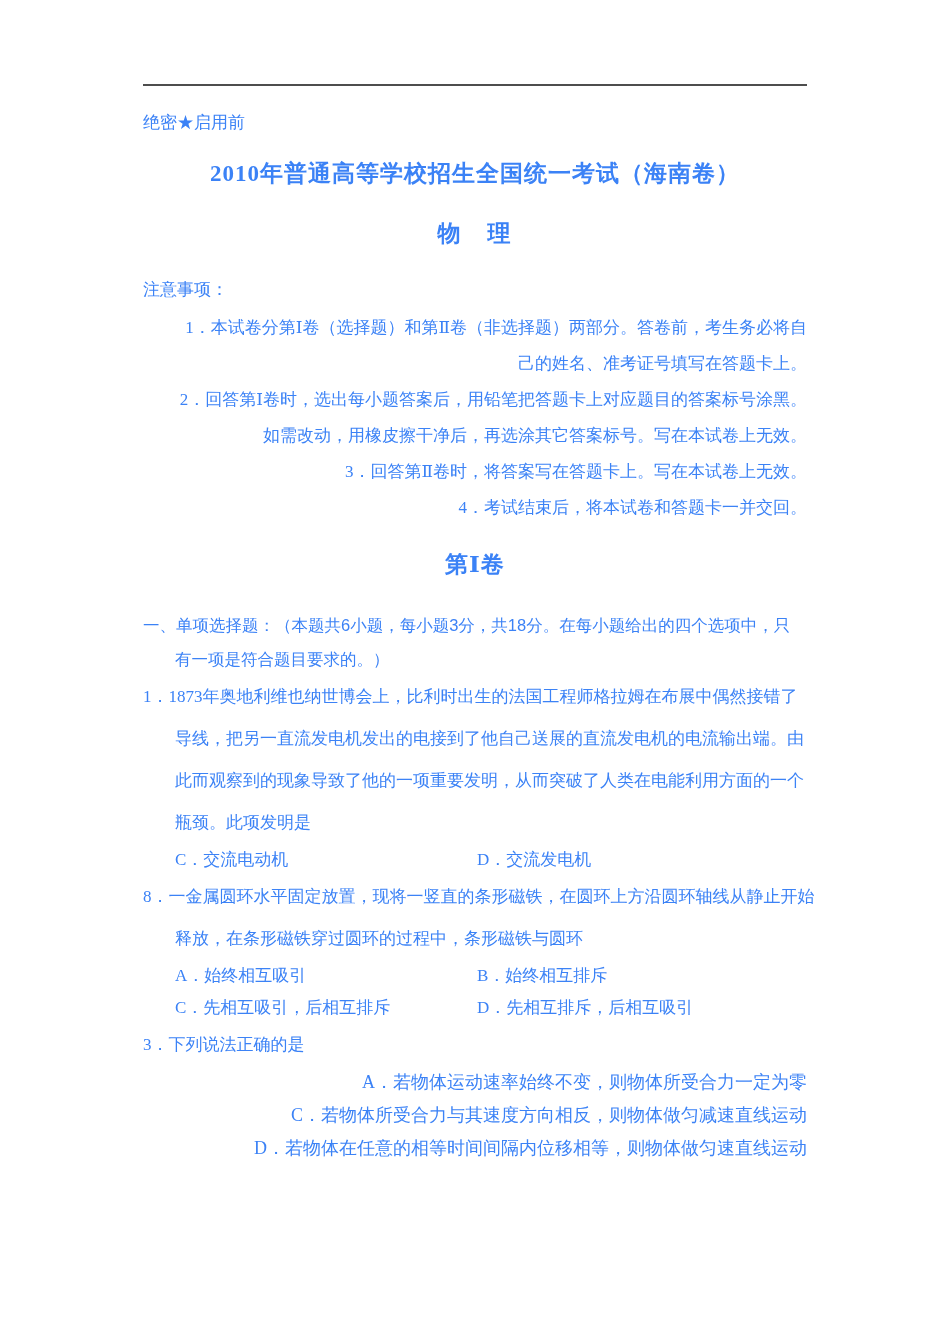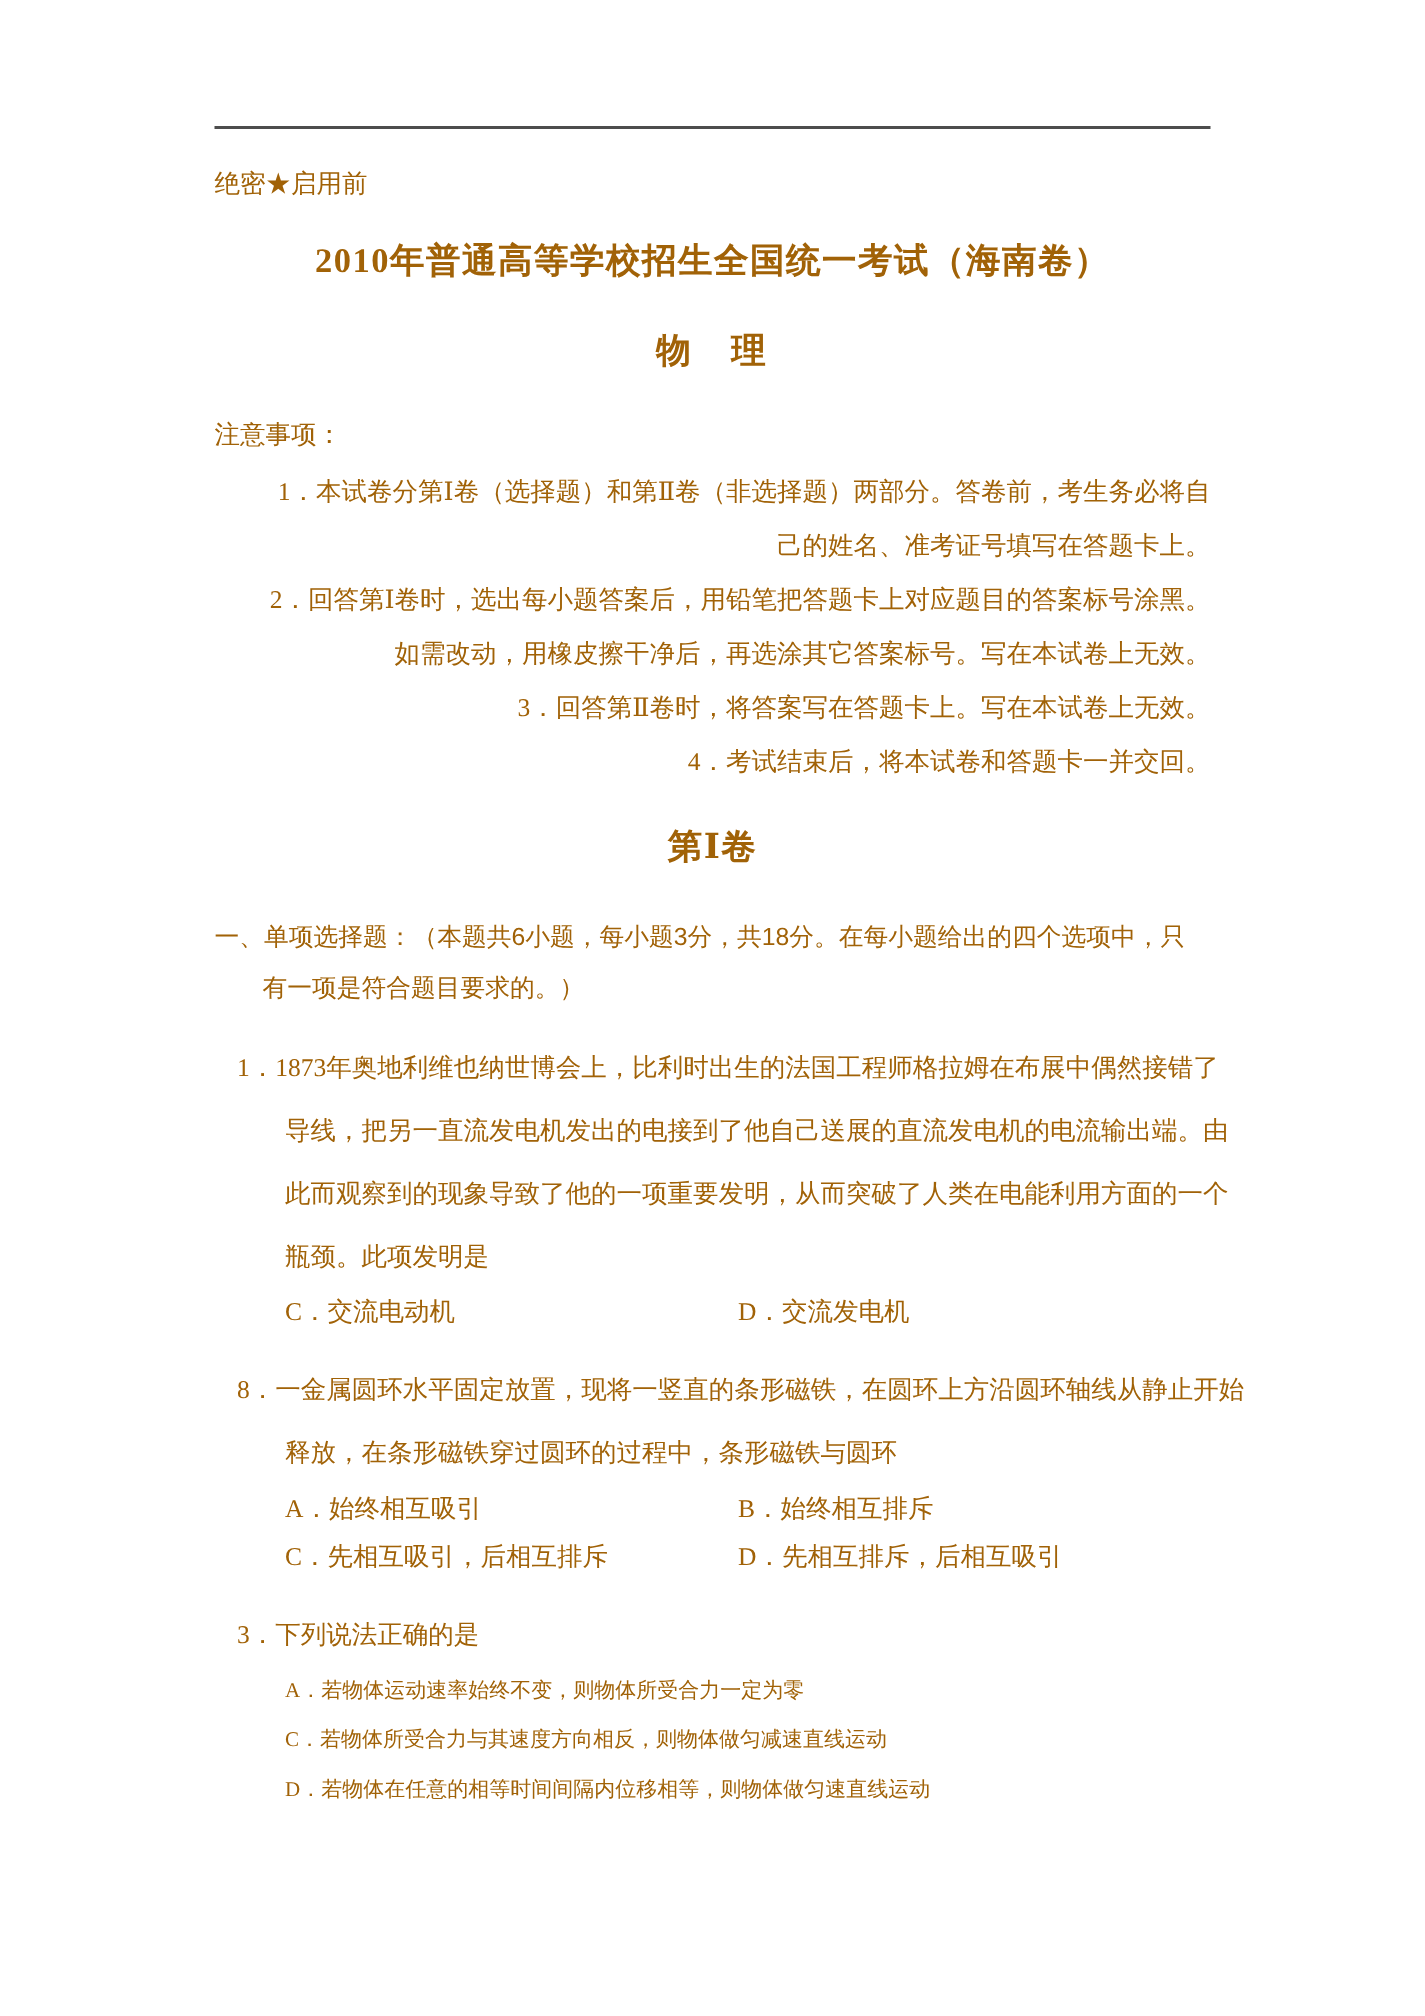--- a/index.html
+++ b/index.html
@@ -5,21 +5,21 @@
   html, body {
     margin: 0;
     padding: 0;
     background: #ffffff;
   }
   .page {
     position: relative;
     width: 950px;
     height: 1344px;
     background: #ffffff;
-    color: #a16207;
+    color: #3b82f6;
     font-family: "Liberation Serif", "DejaVu Serif", serif;
     overflow: hidden;
     box-sizing: border-box;
   }
   .content {
     position: absolute;
     left: 143px;
     top: 0;
     width: 664px;
   }
@@ -76,39 +76,40 @@
   .section-heading {
     margin-top: 26px;
     font-family: "Liberation Sans", "DejaVu Sans", sans-serif;
     font-weight: normal;
   }
   .sline {
     font-size: 16.5px;
     line-height: 34px;
     white-space: nowrap;
   }
-  .question { margin: 15px; }
+  .question { margin: 0; }
   .qline {
     font-size: 17px;
     line-height: 42px;
     white-space: nowrap;
   }
   .opt-row {
     display: grid;
     grid-template-columns: 334px auto;
   }
   .opt {
     font-size: 17px;
     line-height: 32px;
     white-space: nowrap;
   }
   .optline {
-    font-size: 14px;
+    font-size: 18px;
     line-height: 33px;
     white-space: nowrap;
+    text-align: right;
   }
 </style>
 </head>
 <body>
 
 <div class="page">
   <div class="content">
 
     <div class="rule"></div>
 

